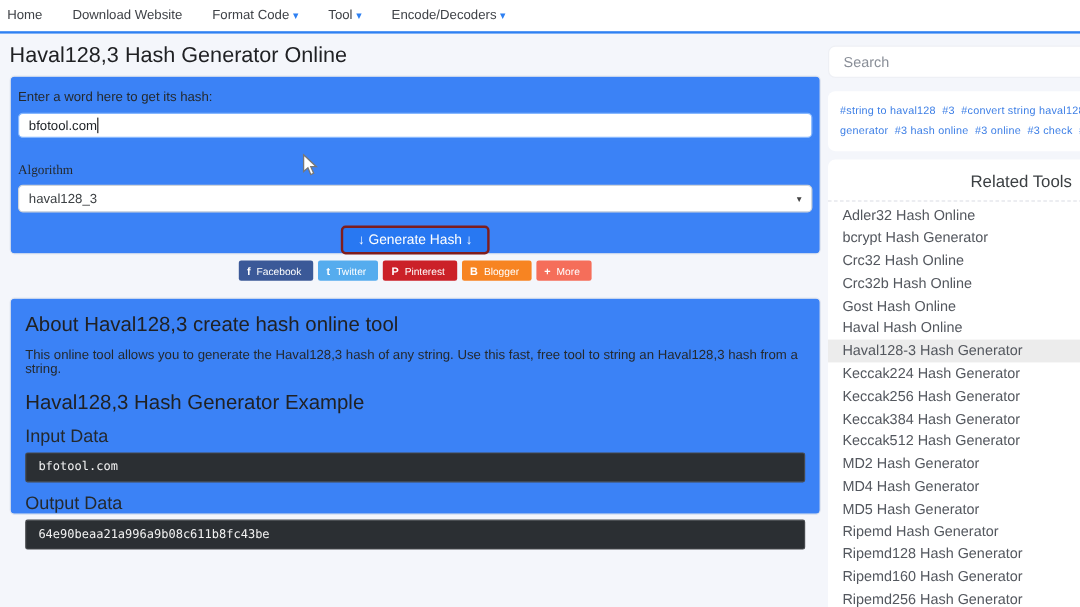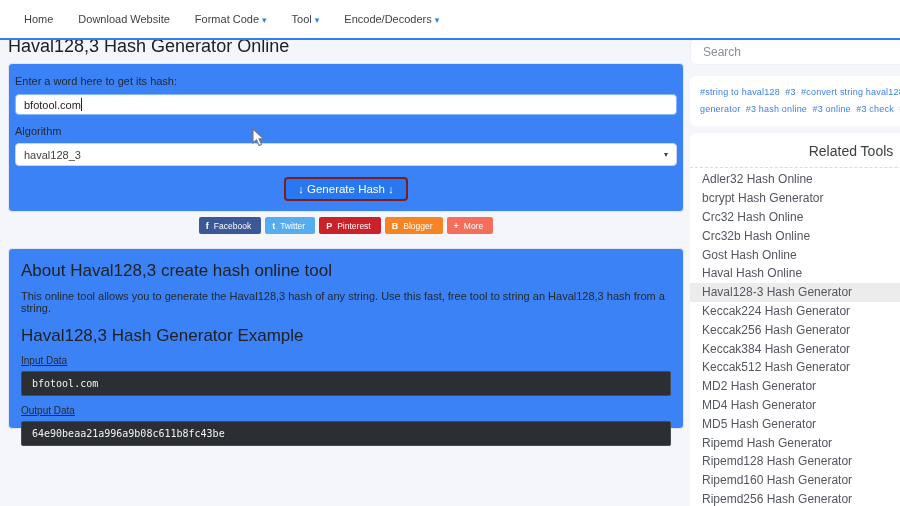--- a/index.html
+++ b/index.html
@@ -6,23 +6,23 @@
   html,body { width:900px; height:506px; overflow:hidden; }
   body {
     position:relative;
     font-family:"Liberation Sans", sans-serif;
     background:#f4f6fb;
     color:#212529;
   }
 
   
   .navbar {
-    position:absolute; left:0; top:0; width:900px; height:40px;
+    position:absolute; left:0; top:0; width:900px; height:28px;
     background:#fff; border-bottom:2px solid #2e80f2;
-    display:flex; align-items:center; padding:0 24px; gap:25px;
+    display:flex; align-items:center; padding:0 6px; gap:25px;
     z-index:5;
   }
   .nav-item { font-size:11px; color:#3f4247; text-decoration:none; cursor:pointer; white-space:nowrap; }
   .nav-item .caret { display:none; color:#2e80f2; font-size:9px; margin-left:3px; }
   .nav-item.dropdown .caret { display:inline; }
 
   
   .page-title {
     position:absolute; left:8px; top:36px;
     font-size:18px; font-weight:400; color:#202124;
@@ -38,21 +38,21 @@
   .input-wrap { position:relative; margin-top:7px; }
   .text-input {
     width:100%; height:21px; font-family:"Liberation Sans",sans-serif;
     font-size:11px; color:#212529; padding:0 8px;
     border:1px solid #86b7fe; border-radius:4px; outline:none;
     box-shadow:0 0 0 3px rgba(66,133,244,.20);
   }
   .text-cursor {
     position:absolute; left:66px; top:4px; width:1px; height:13px; background:#222;
   }
-  .algo-label { margin-top:10px; }
+  .algo-label { margin-top:21px;font-family:Liberation Serif, serif; }
   .select-box {
     margin-top:6px; height:23px; border:1px solid #cfd4da; border-radius:4px;
     background:#fff; display:flex; align-items:center; justify-content:space-between;
     padding:0 8px; font-size:11px; color:#3c4043; cursor:pointer;
   }
   .select-caret { font-size:8px; color:#444; }
   .btn-row { text-align:center; margin-top:11px; }
   .generate-btn {
     display:inline-block; background:#2878f2; border:2px solid #7f1d1d; color:#fff;
     font-family:"Liberation Sans",sans-serif;
@@ -73,21 +73,21 @@
   .share-label { color:#fff; font-size:8.5px; }
 
   
   .about-card {
     position:absolute; left:8px; top:248px; width:676px; height:181px;
     padding:10px 12px;
   }
   .about-heading { font-size:17px; font-weight:400; color:#202124; margin:2px 0 9px; }
   .about-text { font-size:11px; color:#24292e; margin-bottom:12px; }
   .example-heading { font-size:17px; font-weight:400; color:#202124; margin-bottom:9px; }
-  .data-label { font-size:10px; color:#24292e; margin-bottom:5px;text-decoration:underline; }
+  .data-label { font-size:15px; color:#24292e; margin-bottom:5px; }
   .code-block {
     background:#2b2f33; border:1px solid #46494d; border-radius:2px;
     color:#f2f2f2; font-family:"DejaVu Sans Mono", monospace; font-size:10px;
     padding:6px 10px; margin-bottom:9px; white-space:pre; overflow:hidden;
   }
 
   
   .sidebar { position:absolute; left:690px; top:38px; width:322px; }
   .search-input {
     width:100%; height:27px; background:#fff; border:1px solid #eef0f5; border-radius:6px;

